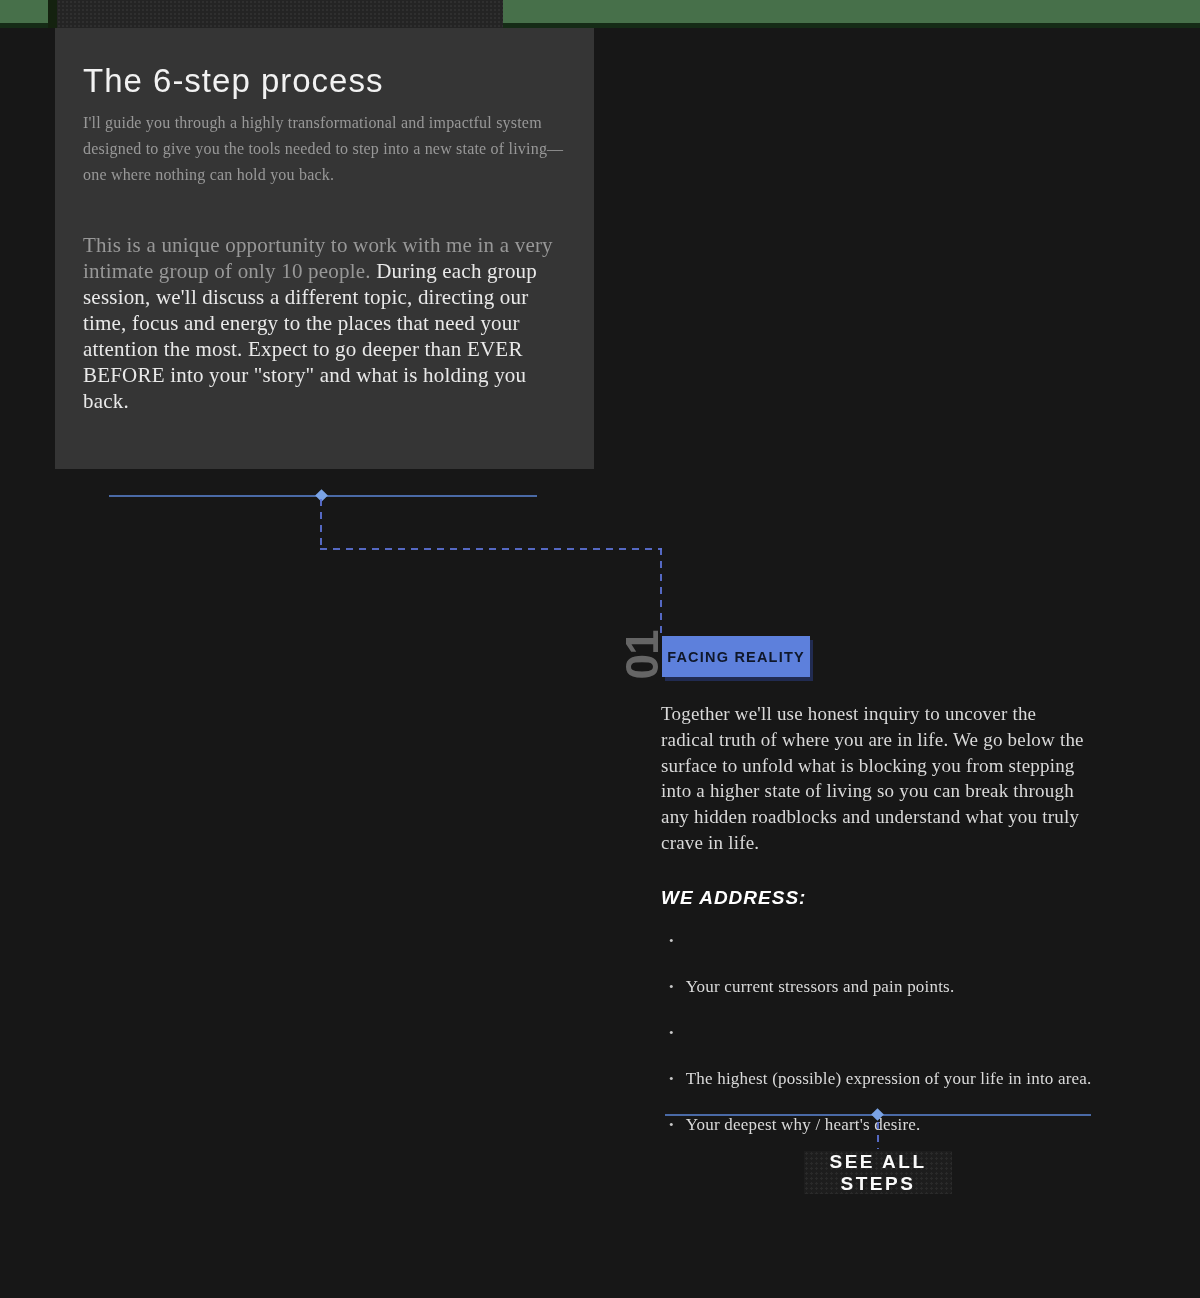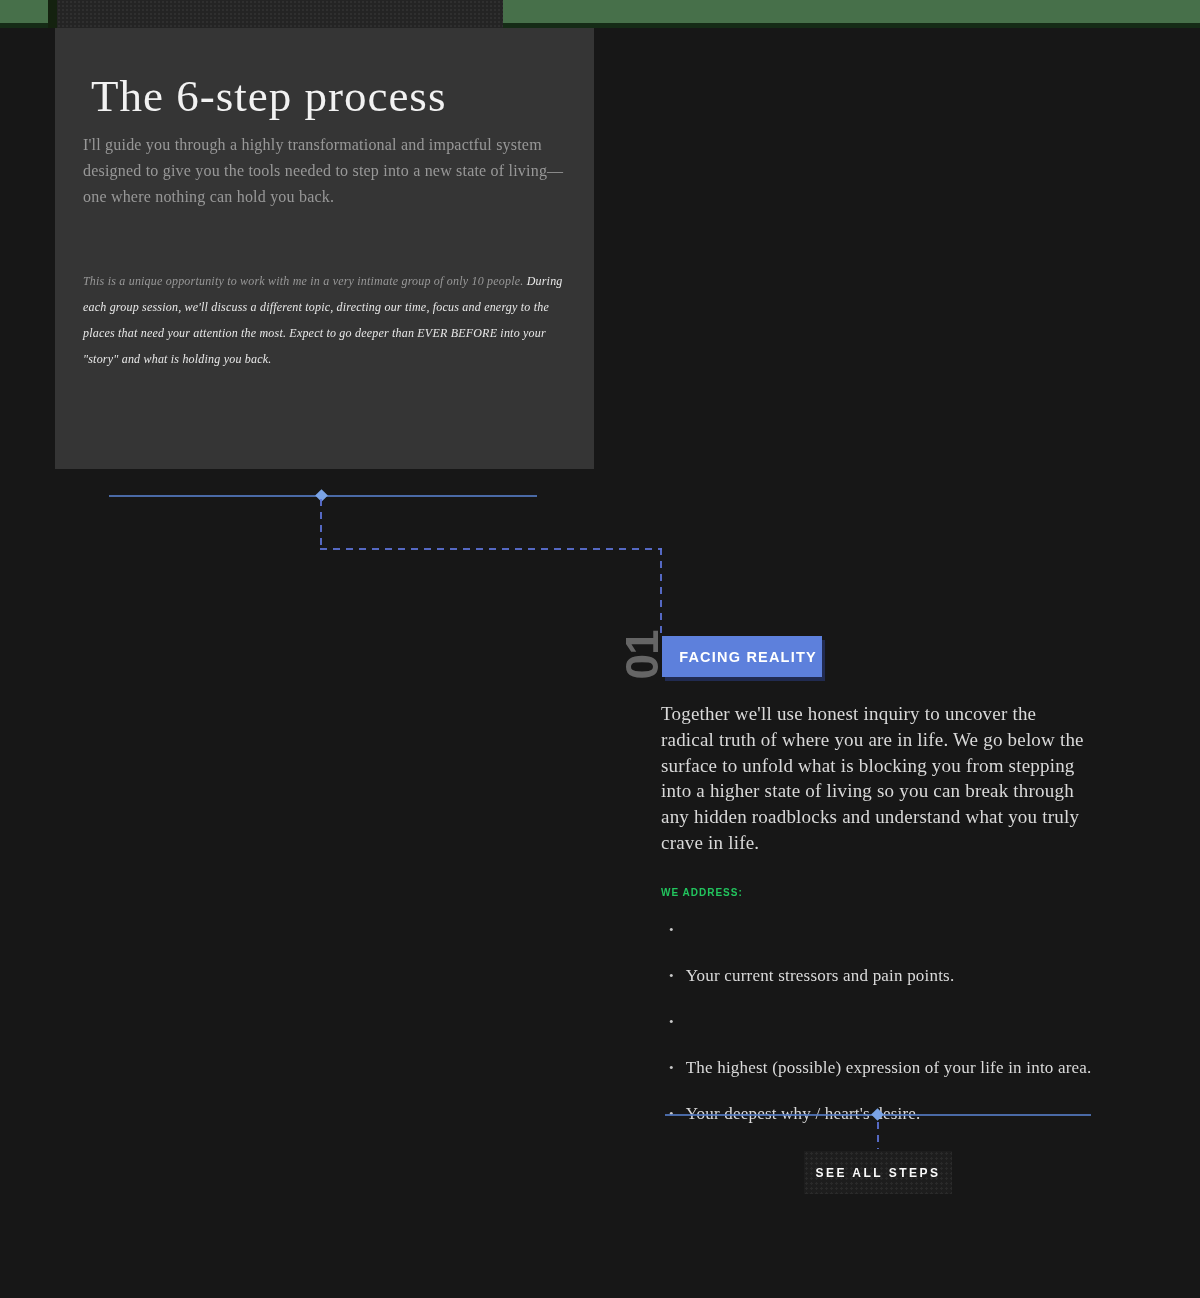--- a/index.html
+++ b/index.html
@@ -9,60 +9,60 @@
   
   .green-band{position:absolute;left:0;top:0;width:1200px;height:23px;background:#47704a;}
   .green-underline{position:absolute;left:0;top:23px;width:1200px;height:5px;background:#152b16;}
   .green-notch{position:absolute;left:48px;top:0;width:9px;height:28px;background:#14220f;}
   .photo-strip{position:absolute;left:57px;top:0;width:446px;height:28px;background:#242424;
     background-image:radial-gradient(rgba(255,255,255,0.05) 1px,transparent 1.3px);background-size:4px 4px;}
 
   
   .intro-card{position:absolute;left:55px;top:28px;width:539px;height:441px;background:#353535;
     box-sizing:border-box;padding:34px 28px 0 28px;}
-  .intro-title{margin:8px;font-size:45px;font-weight:400;letter-spacing:1px;color:#f2f2f2;
-    font-family:Liberation Serif, serif;}
+  .intro-title{margin:0;font-size:33px;font-weight:400;letter-spacing:1px;color:#f2f2f2;
+    font-family:Liberation Sans, sans-serif;}
   .intro-p1{margin:10px 0 0 0;font-size:16px;line-height:26px;color:#989898;letter-spacing:.2px;}
-  .intro-p2{margin:58px 0 0 0;font-size:12px;line-height:26px;letter-spacing:.2px;font-style:italic;}
+  .intro-p2{margin:44px 0 0 0;font-size:21px;line-height:26px;letter-spacing:.2px;}
   .muted{color:#989898;}
   .bright{color:#e9e9e9;}
 
   
   .line-solid{position:absolute;height:2px;background:#5479c0;opacity:.85;}
   .diamond{position:absolute;width:9px;height:9px;background:#7aa3e6;transform:rotate(45deg);}
   .dash-v{position:absolute;width:2px;
     background:repeating-linear-gradient(180deg,#5c72d6 0 7px,transparent 7px 13px);opacity:.9;}
   .dash-h{position:absolute;height:2px;
     background:repeating-linear-gradient(90deg,#5c72d6 0 7px,transparent 7px 13px);opacity:.9;}
 
   
   .step-watermark{position:absolute;left:614px;top:629px;width:56px;height:52px;
     display:flex;align-items:center;justify-content:center;}
   .step-watermark span{transform:rotate(-90deg);font-family:"Liberation Sans","DejaVu Sans",sans-serif;
     font-weight:700;font-size:46px;color:#656565;letter-spacing:-1px;}
   .step-badge{position:absolute;left:662px;top:636px;width:148px;height:41px;background:#5d80dc;
     display:flex;align-items:center;justify-content:center;
     font-family:"Liberation Sans","DejaVu Sans",sans-serif;font-weight:700;font-size:14.5px;
-    letter-spacing:1.2px;color:#ffffff;box-shadow:3px 4px 0 rgba(43,64,140,.5);padding-left:12px;}
+    letter-spacing:1.2px;color:#0f172a;box-shadow:3px 4px 0 rgba(43,64,140,.5);}
 
   
   .step-body{position:absolute;left:661px;top:701px;width:432px;}
   .step-desc{margin:0;font-size:19px;line-height:25.8px;color:#d9d9d9;letter-spacing:.2px;}
   .we-address{margin:31px 0 0 0;font-family:"Liberation Sans","DejaVu Sans",sans-serif;
-    font-weight:700;font-size:10px;letter-spacing:1px;color:#22c55e;}
+    font-weight:700;font-size:19px;letter-spacing:1px;color:#ffffff;font-style:italic;}
   .address-list{list-style:none;margin:21px 0 0 0;padding:0;}
   .address-list li{display:flex;align-items:flex-start;margin:0 0 25px 8px;
     font-size:17px;line-height:21px;color:#dadada;letter-spacing:.2px;}
   .bullet{flex:0 0 auto;margin-right:12px;font-size:13px;line-height:21px;color:#c9c9c9;}
 
   
   .see-all-btn{position:absolute;left:804px;top:1151px;width:148px;height:43px;background:#1d1d1d;
     background-image:radial-gradient(rgba(255,255,255,0.06) 1px,transparent 1.2px);background-size:5px 5px;
     display:flex;align-items:center;justify-content:center;border:none;cursor:pointer;
-    font-family:"Liberation Sans","DejaVu Sans",sans-serif;font-weight:700;font-size:12px;
+    font-family:"Liberation Sans","DejaVu Sans",sans-serif;font-weight:700;font-size:19px;
     letter-spacing:2.5px;color:#fafafa;}
 </style>
 </head>
 <body>
 
 <div class="stage">
 
   <div class="green-band"></div>
   <div class="green-underline"></div>
   <div class="photo-strip"></div>

